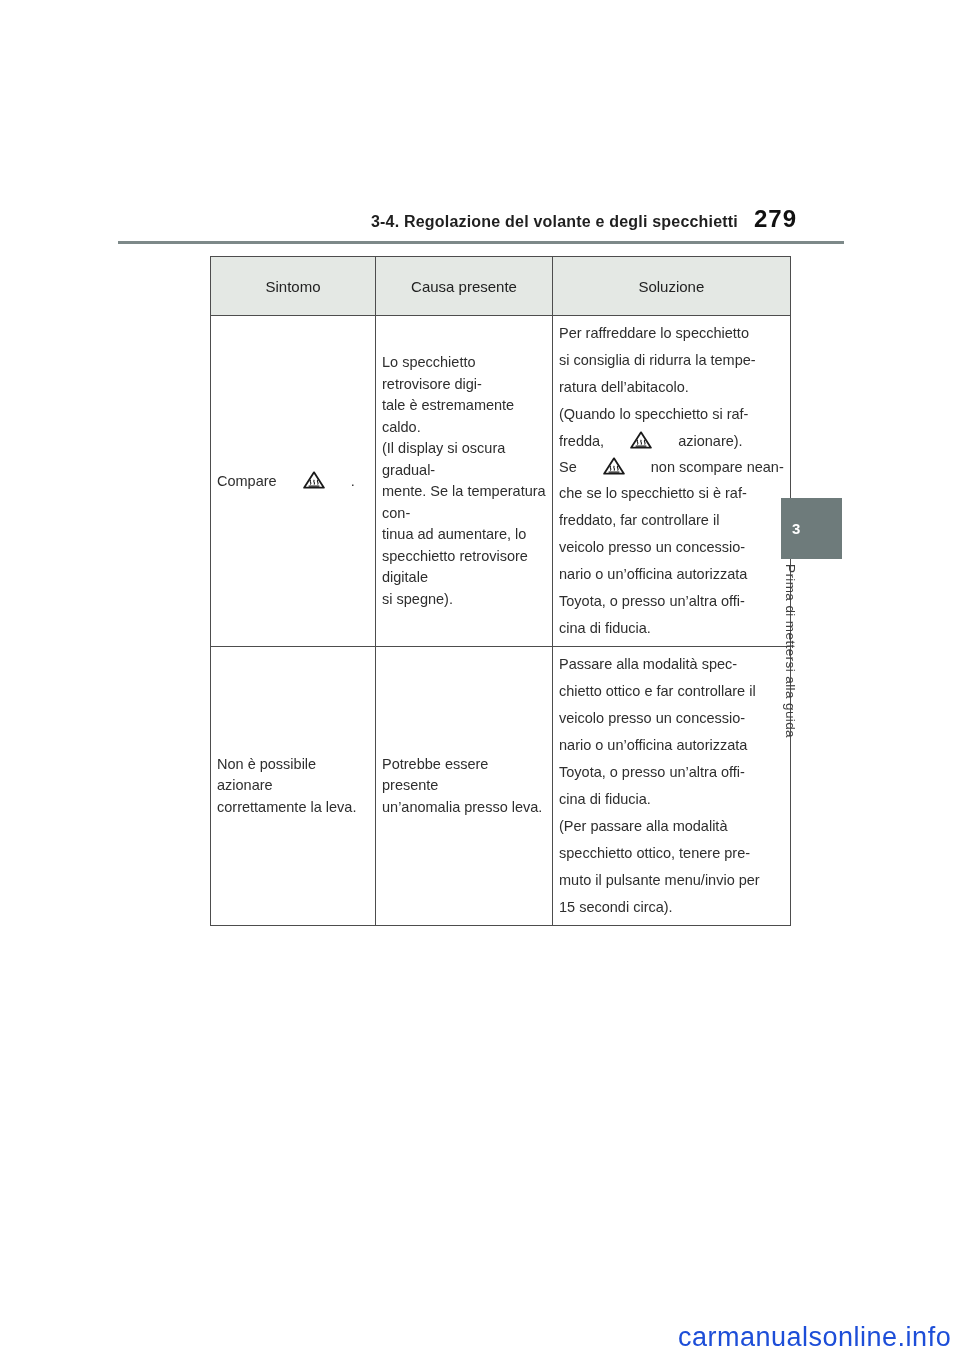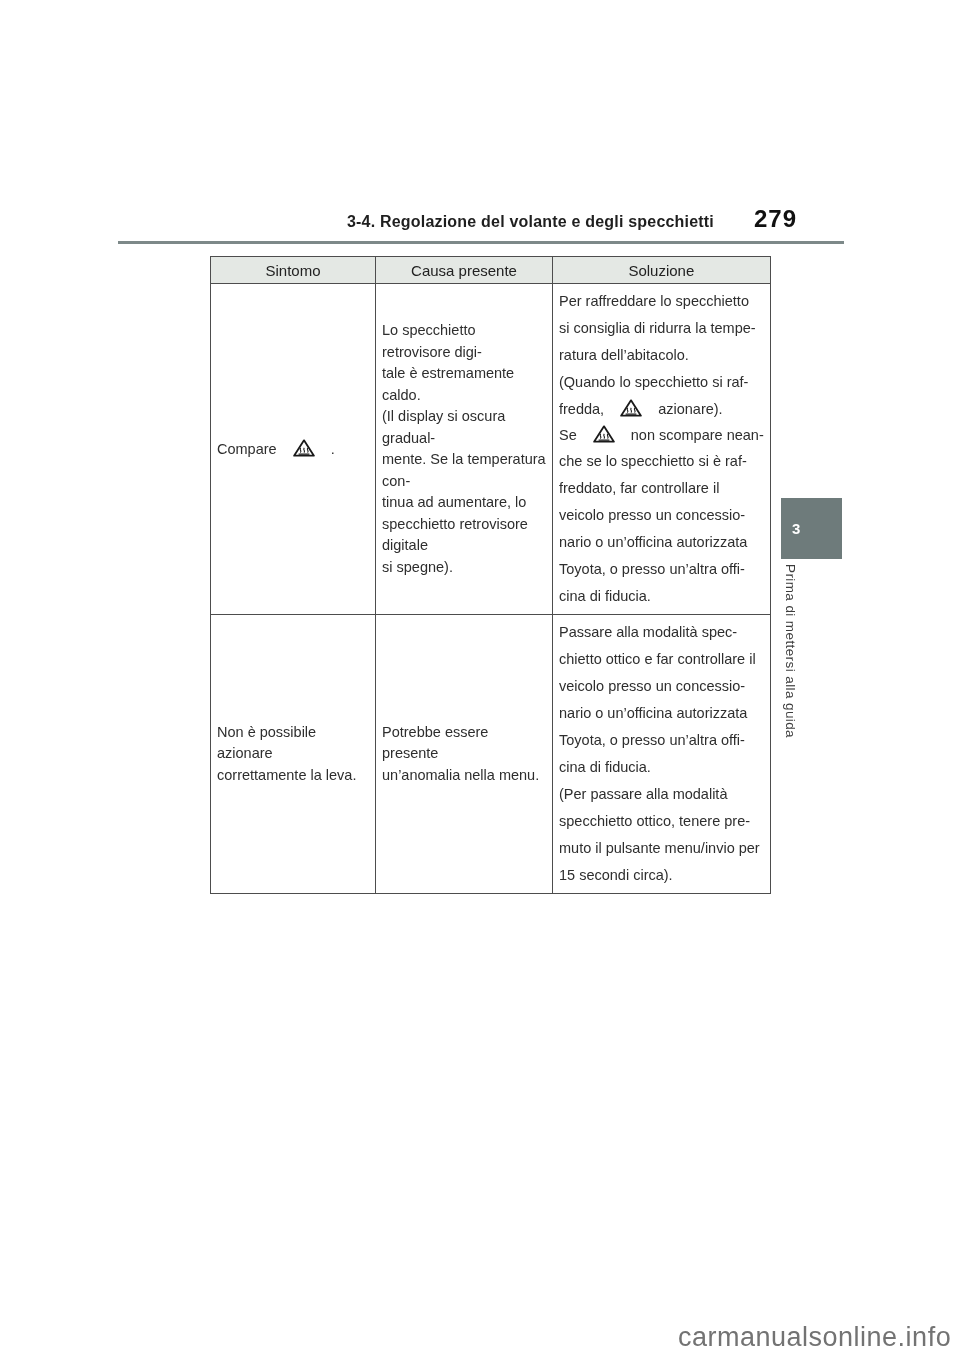--- a/index.html
+++ b/index.html
@@ -9,20 +9,21 @@
     background:#ffffff;
     font-family:"Liberation Sans", sans-serif;
     color:#2e2e2e;
     overflow:hidden;
   }
   
   .section-title{
     position:absolute;top:213px;left:0;width:714px;
     text-align:right;font-size:16px;font-weight:bold;color:#1f1f1f;
     letter-spacing:.2px;
+    padding-left:24px;
   }
   .page-number{
     position:absolute;top:205px;left:733px;
     font-size:24px;font-weight:bold;color:#111;letter-spacing:1px;margin-left:21px;
   }
   .header-rule{
     position:absolute;top:241px;left:118px;width:726px;height:3px;
     background:#7d8989;
   }
   
@@ -32,51 +33,51 @@
     font-size:14.5px;color:#2e2e2e;
   }
   table.symptoms th, table.symptoms td{
     border:1px solid #4d4d4d;
     vertical-align:middle;
     padding:4px 6px;
   }
   table.symptoms th{
     background:#e4e8e4;
     font-weight:normal;font-size:15px;color:#222;
-    height:26px;padding:0;
+    height:26px;padding:16px;
   }
   td.c-sintomo{width:152px;}
   td.c-causa{width:163px;}
   td.c-soluzione{width:181px;}
   .row1{height:262px;}
   .row2{height:200px;}
   .pre{white-space:pre-line;line-height:21.5px;}
   .sol{line-height:27px;}
   .icon-line{
-    display:flex;align-items:center;height:26px;gap:12px;
+    display:flex;align-items:center;height:26px;gap:22px;
     white-space:nowrap;
   }
   .inline-ico{display:inline-block;vertical-align:middle;margin:0 4px;}
   
   .chapter-tab{
     position:absolute;left:781px;top:498px;width:61px;height:61px;
     background:#6e7b7b;color:#ffffff;
     font-size:15px;font-weight:bold;
     display:flex;align-items:center;
     padding-left:11px;box-sizing:border-box;
   }
   .chapter-label{
     position:absolute;left:783px;top:564px;height:190px;
     writing-mode:vertical-rl;text-orientation:mixed;
     font-size:13.5px;color:#3d3d3d;letter-spacing:.4px;
   }
   
   .watermark{
     position:absolute;left:678px;top:1322px;
-    font-size:27px;color:#737373;letter-spacing:.5px;
+    font-size:27px;color:#1d4ed8;letter-spacing:.5px;
   }
 </style>
 </head>
 <body>
 
 <div class="page">
 
   <div class="section-title">3-4. Regolazione del volante e degli specchietti</div>
   <div class="page-number">279</div>
   <div class="header-rule"></div>
@@ -154,21 +155,21 @@
 veicolo presso un concessio-
 nario o un’officina autorizzata
 Toyota, o presso un’altra offi-
 cina di fiducia.</div>
         </td>
       </tr>
       <tr class="row2">
         <td class="c-sintomo pre">Non è possibile azionare
 correttamente la leva.</td>
         <td class="c-causa pre">Potrebbe essere presente
-un’anomalia nella menu.</td>
+un’anomalia presso leva.</td>
         <td class="c-soluzione pre sol">Passare alla modalità spec-
 chietto ottico e far controllare il
 veicolo presso un concessio-
 nario o un’officina autorizzata
 Toyota, o presso un’altra offi-
 cina di fiducia.
 (Per passare alla modalità
 specchietto ottico, tenere pre-
 muto il pulsante menu/invio per
 15 secondi circa).</td>

